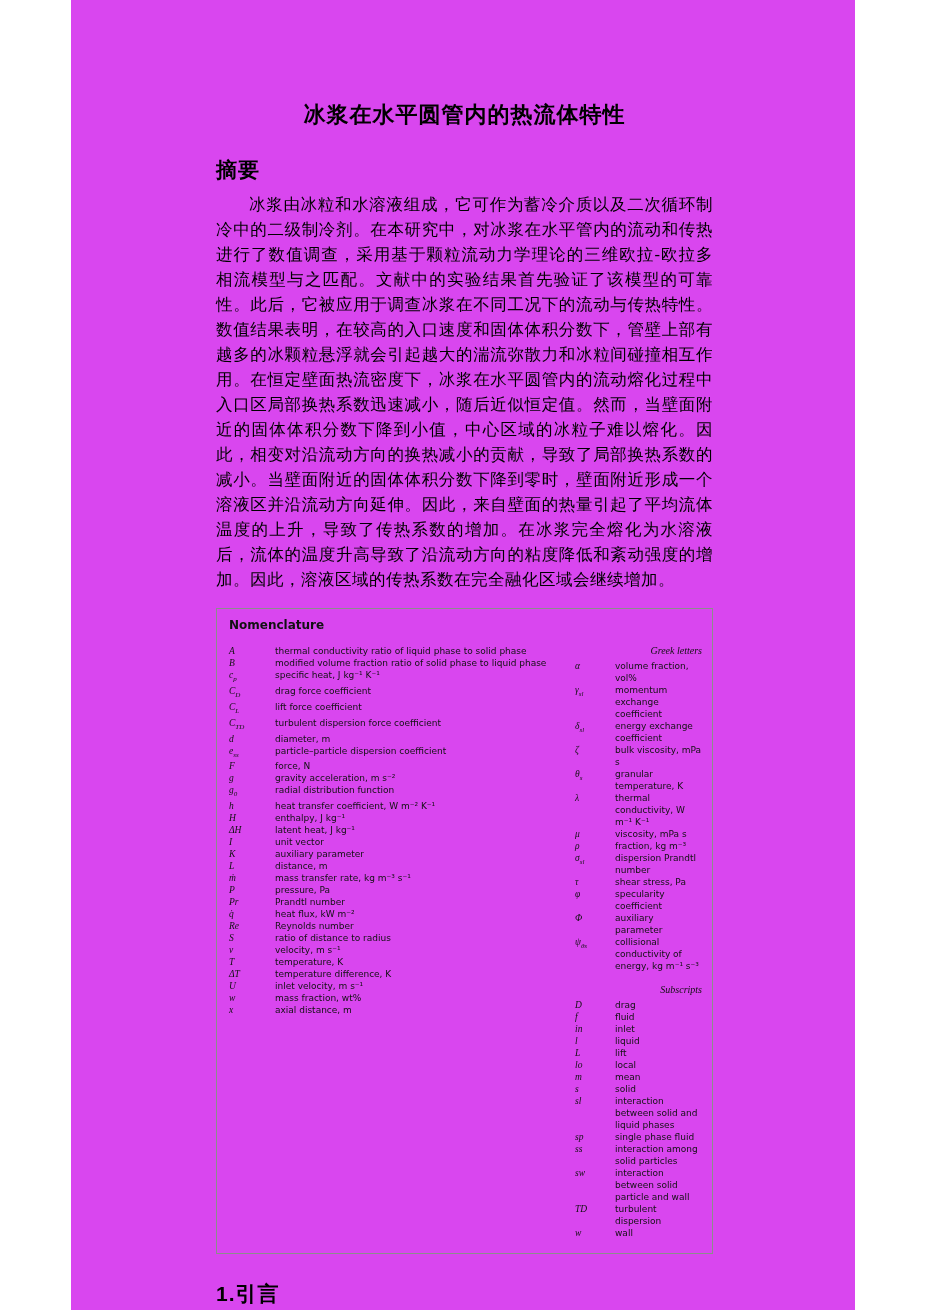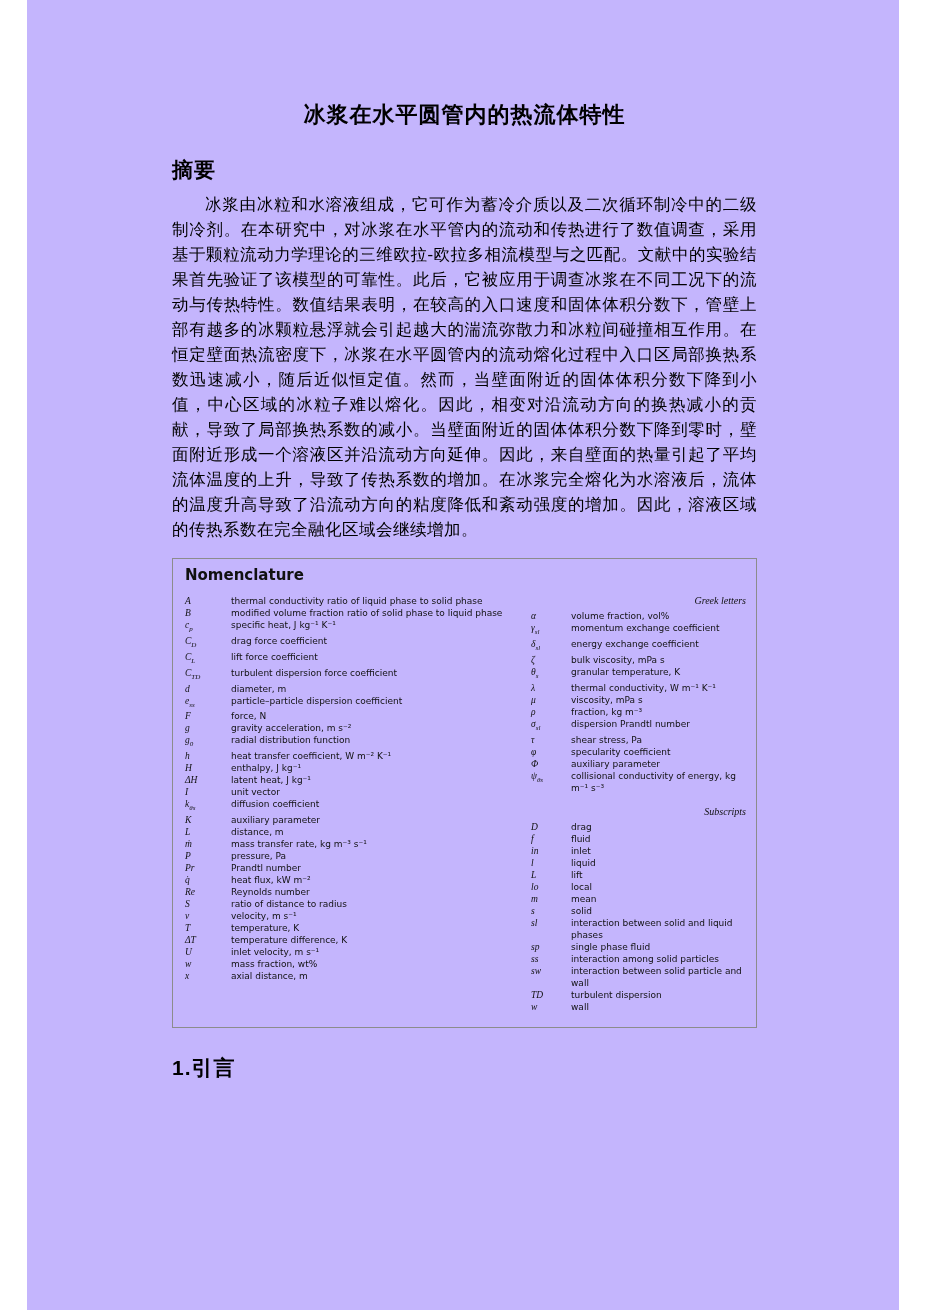--- a/index.html
+++ b/index.html
@@ -1,20 +1,20 @@
 <!DOCTYPE html>
 <html><head>
 <meta charset="utf-8">
 <style>
   html,body{margin:0;padding:0;background:#ffffff;}
   .page{
     position:relative;
-    width:872px;height:1310px;
+    width:784px;height:1310px;
     margin:0 auto;
-    background:#c4b5fd;
+    background:#d946ef;
     box-sizing:border-box;
     padding:100px 142px 0 145px;
     color:#000;
     font-family:"Liberation Serif", serif;
     overflow:hidden;
   }
   .paper-title{
     margin:0 0 0 0;
     font-family:"Liberation Sans", sans-serif;
     font-size:22px;
@@ -41,21 +41,21 @@
   .nomen{
     margin-top:16px;
     border:1px solid #8c8c8c;
     padding:10px 10px 14px 12px;
     font-family:"DejaVu Sans", sans-serif;
     font-size:9px;
     line-height:12px;
     color:#111;
   }
   .nomen-title{
-    font-size:15px;
+    font-size:12px;
     font-weight:bold;
     margin-bottom:14px;
   }
   .nomen-cols{
     display:flex;
     gap:16px;
   }
   .nomen-col-left{width:330px;flex:none;}
   .nomen-col-right{flex:1;}
   .nomen-row{display:flex;}
@@ -158,24 +158,20 @@
           <div class="nomen-row">
             <span class="nomen-sym">ΔH</span>
             <span class="nomen-def">latent heat, J kg⁻¹</span>
           </div>
 
           <div class="nomen-row">
             <span class="nomen-sym">I</span>
             <span class="nomen-def">unit vector</span>
           </div>
 
-          <div class="nomen-row">
-            <span class="nomen-sym">k<sub>θs</sub></span>
-            <span class="nomen-def">diffusion coefficient</span>
-          </div>
 
           <div class="nomen-row">
             <span class="nomen-sym">K</span>
             <span class="nomen-def">auxiliary parameter</span>
           </div>
 
           <div class="nomen-row">
             <span class="nomen-sym">L</span>
             <span class="nomen-def">distance, m</span>
           </div>

